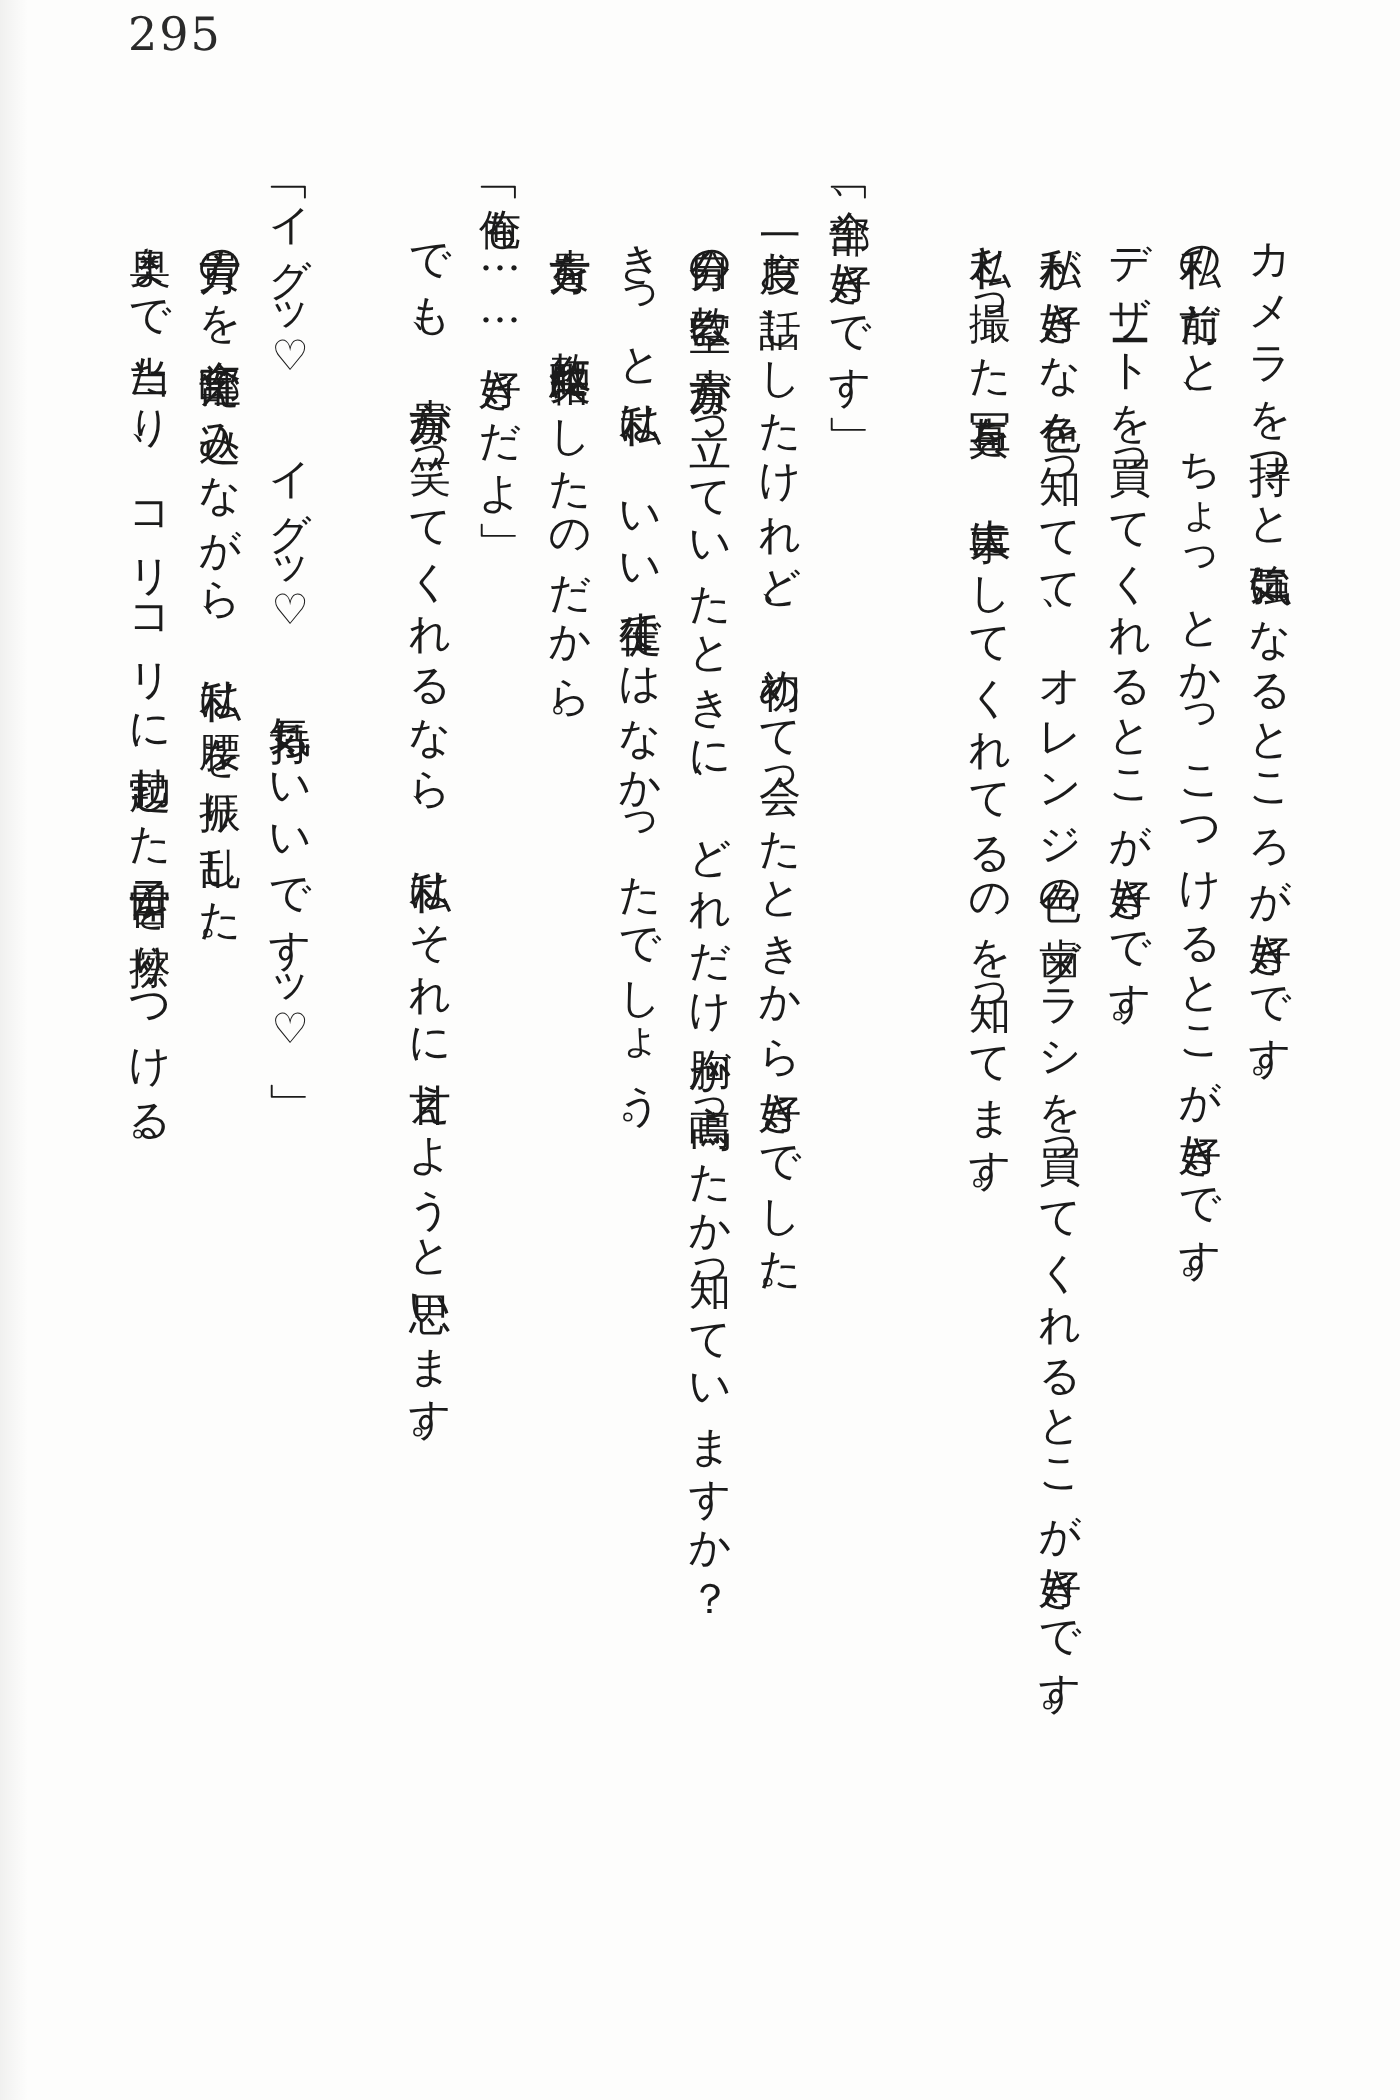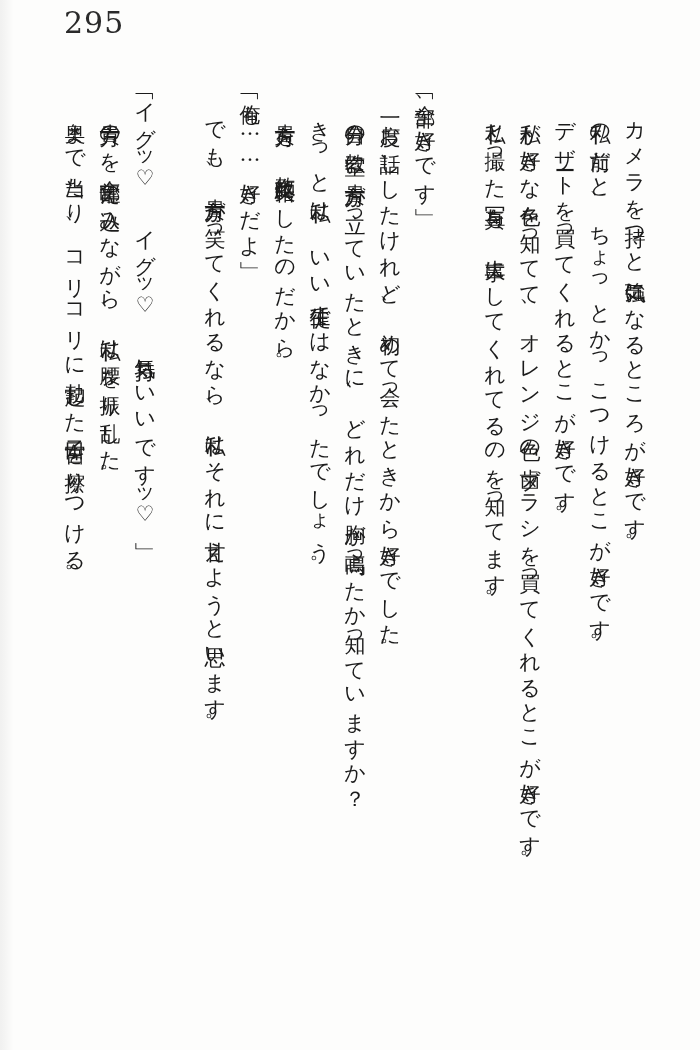--- a/index.html
+++ b/index.html
@@ -22,21 +22,21 @@
     position: absolute;
     left: 0; top: 0; bottom: 0;
     width: 14px;
     background: linear-gradient(to right, rgba(0,0,0,0.05), rgba(0,0,0,0));
     pointer-events: none;
   }
   .page-number {
     position: absolute;
     top: 5px;
     left: 64px;
-    font-size: 30px;
+    font-size: 23px;
     letter-spacing: 1px;
     color: #2a2a2a;
     font-family: "DejaVu Serif", "Liberation Serif", serif;
   }
   .text-body {
     position: absolute;
     top: 86px;
     right: 48px;
     height: 915px;
     writing-mode: vertical-rl;

